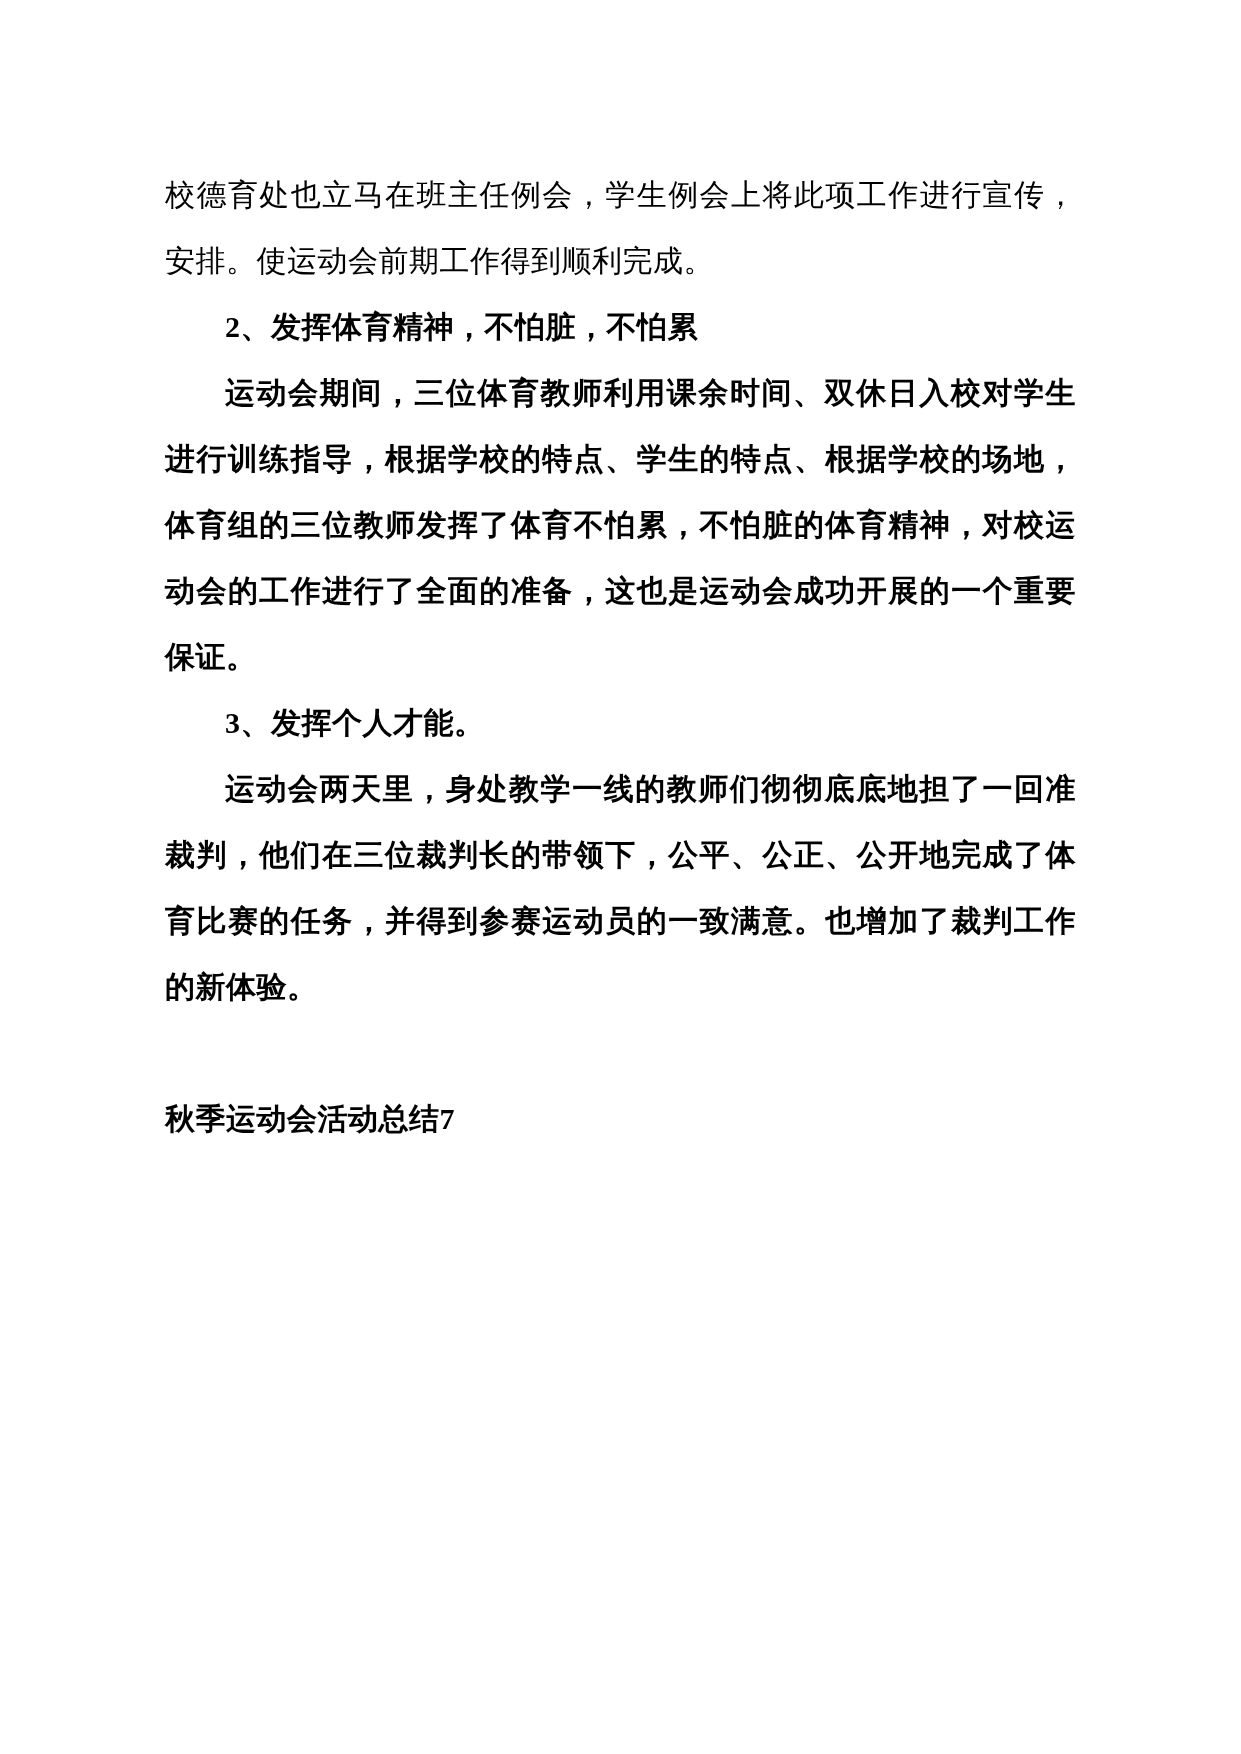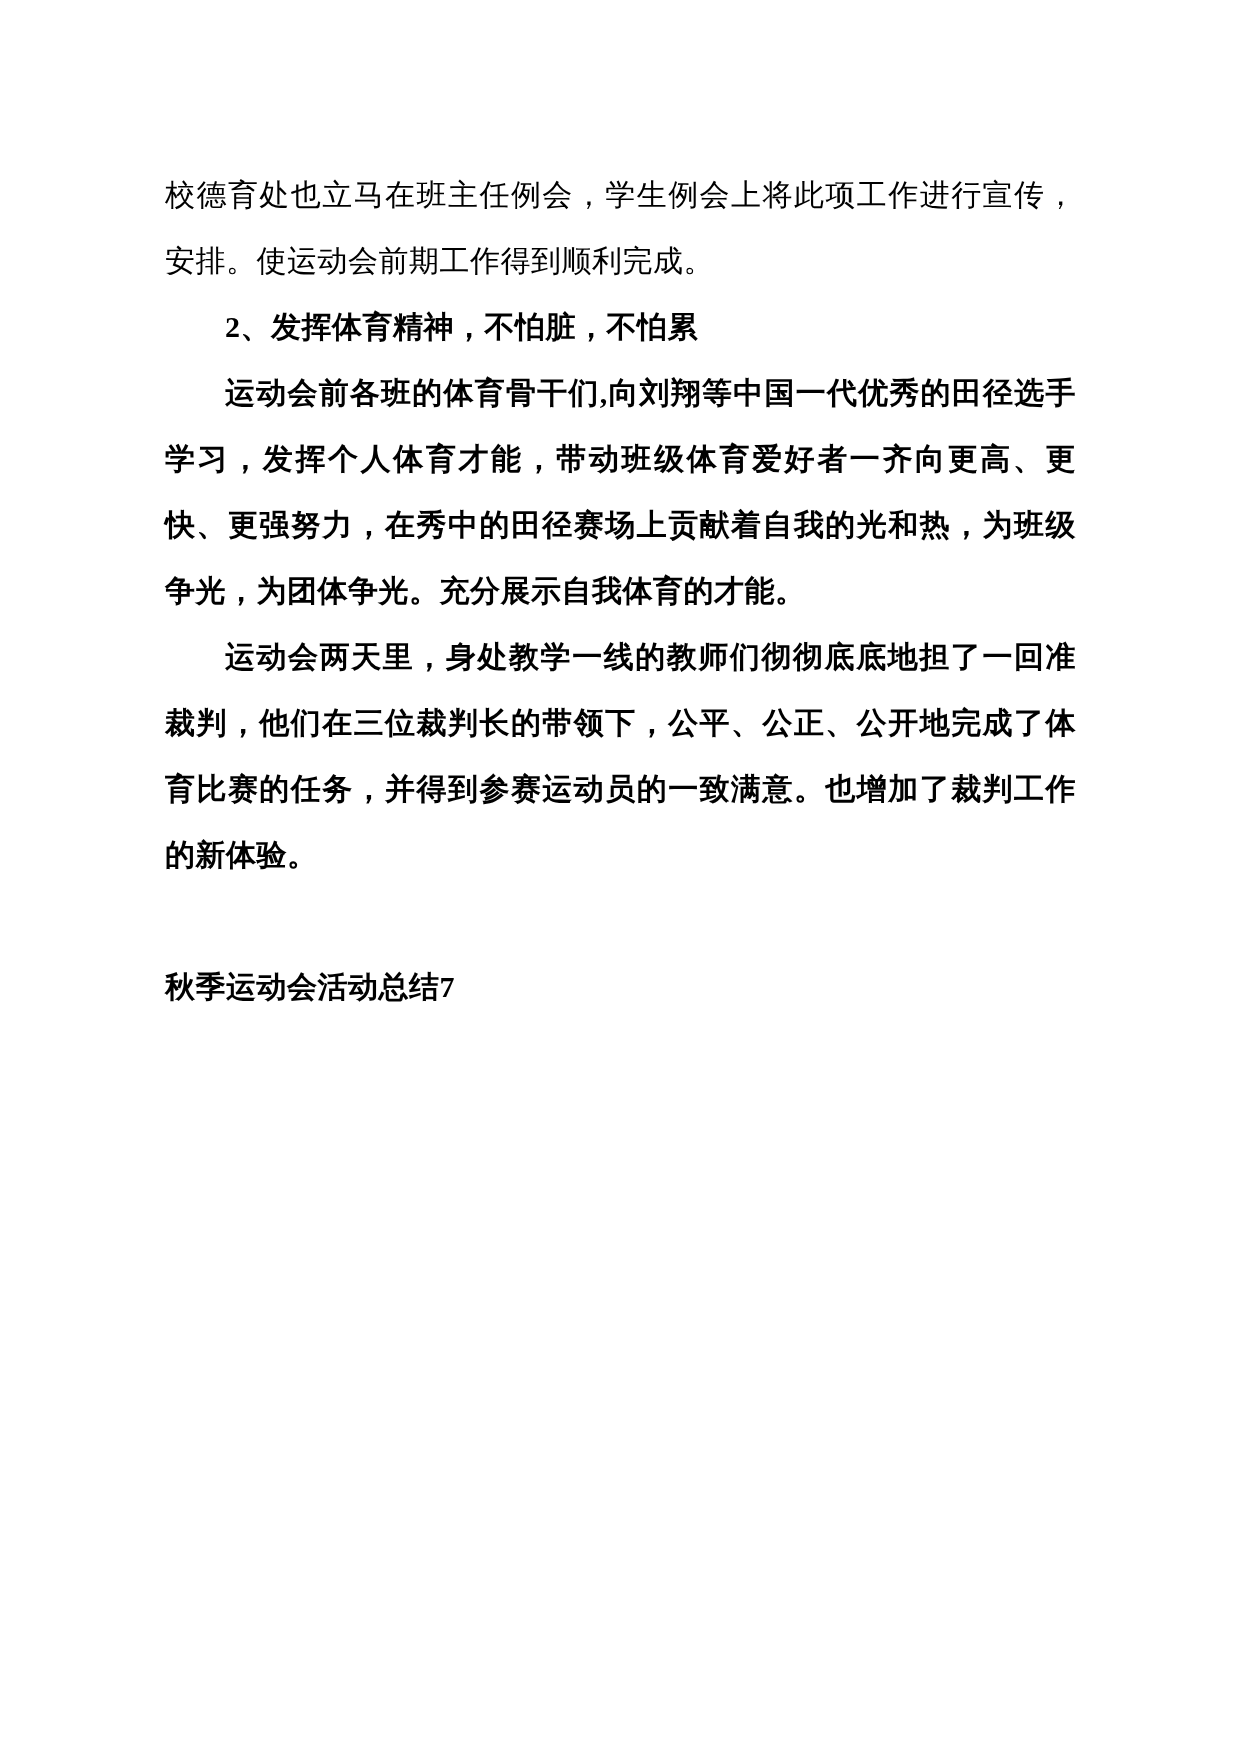--- a/index.html
+++ b/index.html
@@ -44,17 +44,18 @@
   }
 </style>
 </head>
 <body>
 
 <div class="page">
   <div class="content">
 
   <p class="">校德育处也立马在班主任例会，学生例会上将此项工作进行宣传，安排。使运动会前期工作得到顺利完成。</p>
       <p class=" indent">2、发挥体育精神，不怕脏，不怕累</p>
-      <p class=" indent">运动会前各班的体育骨干们,向刘翔等中国一代优秀的田径选手学习，发挥个人体育才能，带动班级体育爱好者一齐向更高、更快、更强努力，在秀中的田径赛场上贡献着自我的光和热，为班级争光，为团体争光。充分展示自我体育的才能。</p>
+      <p class=" indent">运动会期间，三位体育教师利用课余时间、双休日入校对学生进行训练指导，根据学校的特点、学生的特点、根据学校的场地，体育组的三位教师发挥了体育不怕累，不怕脏的体育精神，对校运动会的工作进行了全面的准备，这也是运动会成功开展的一个重要保证。</p>
+      <p class=" indent">3、发挥个人才能。</p>
       <p class=" indent">运动会两天里，身处教学一线的教师们彻彻底底地担了一回准裁判，他们在三位裁判长的带领下，公平、公正、公开地完成了体育比赛的任务，并得到参赛运动员的一致满意。也增加了裁判工作的新体验。</p>
       <p class="heading">秋季运动会活动总结7</p>
     </div>
 </div>
 
 </body></html>

